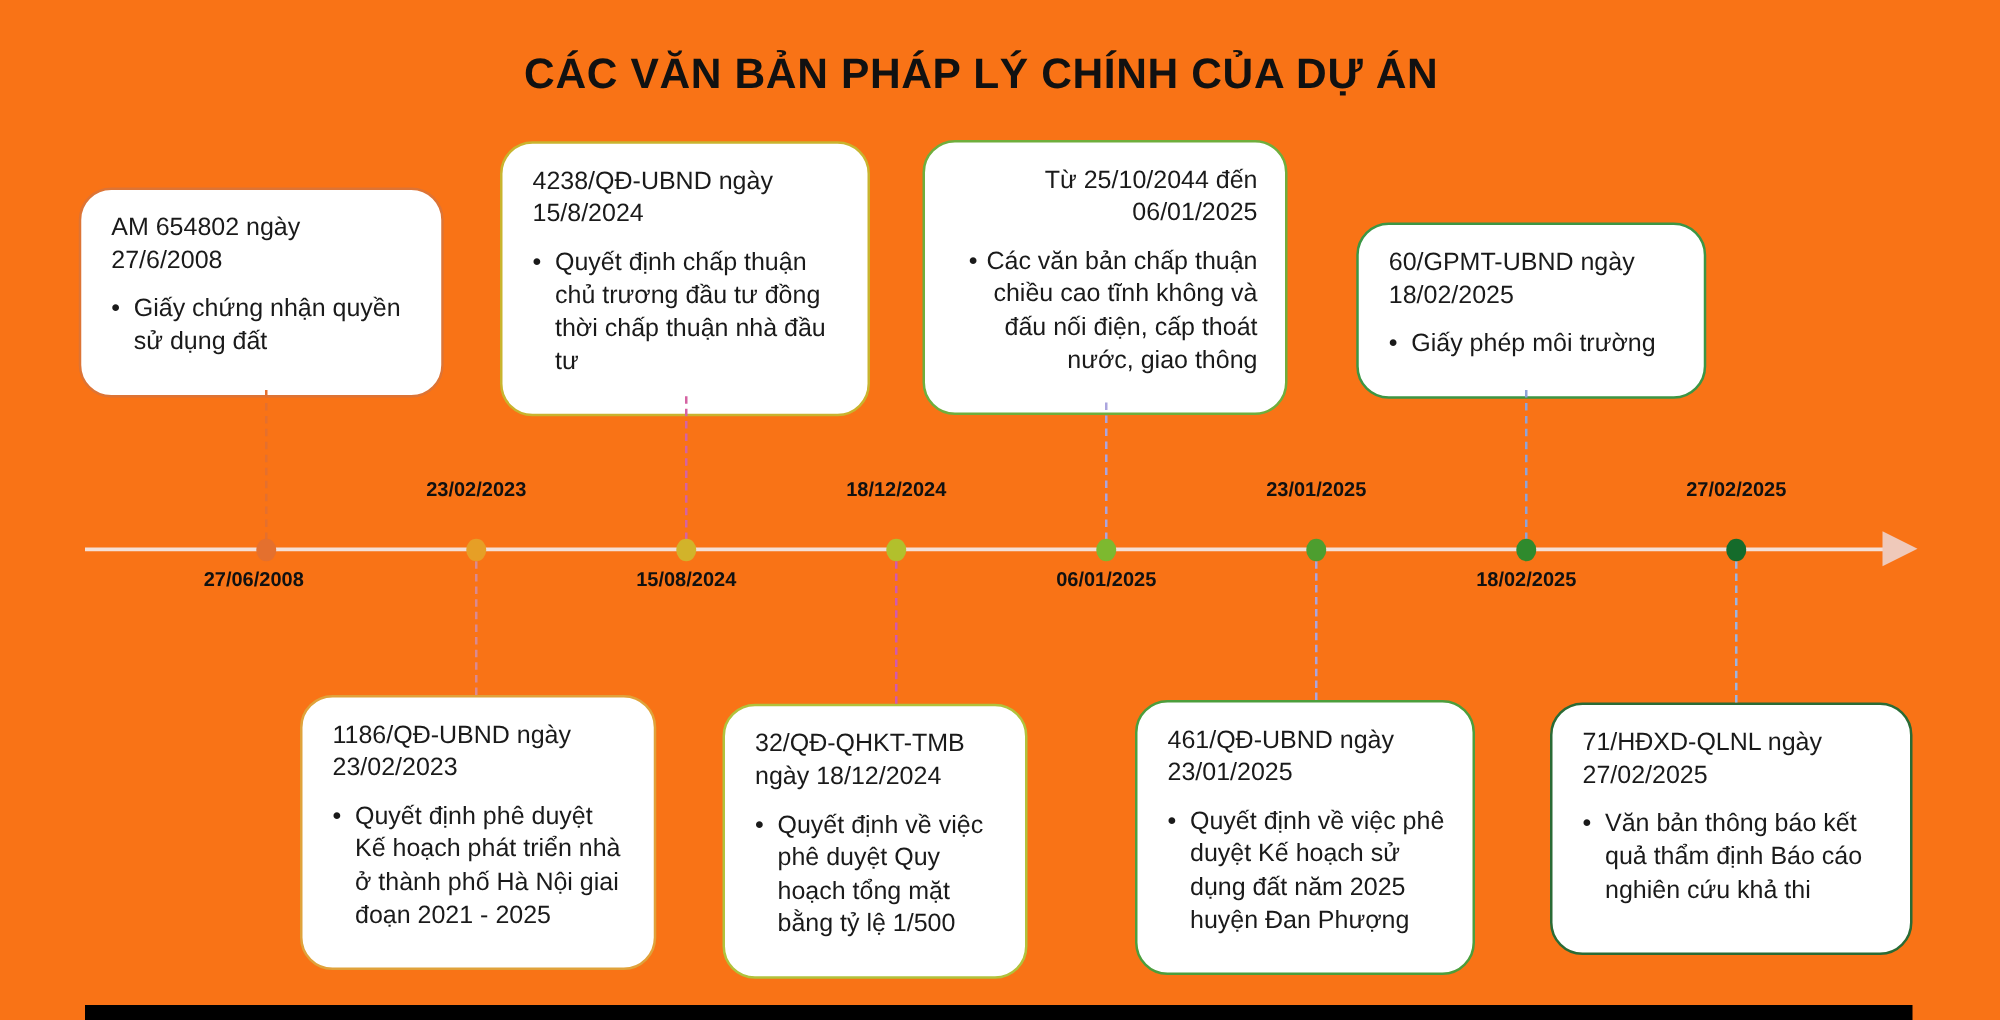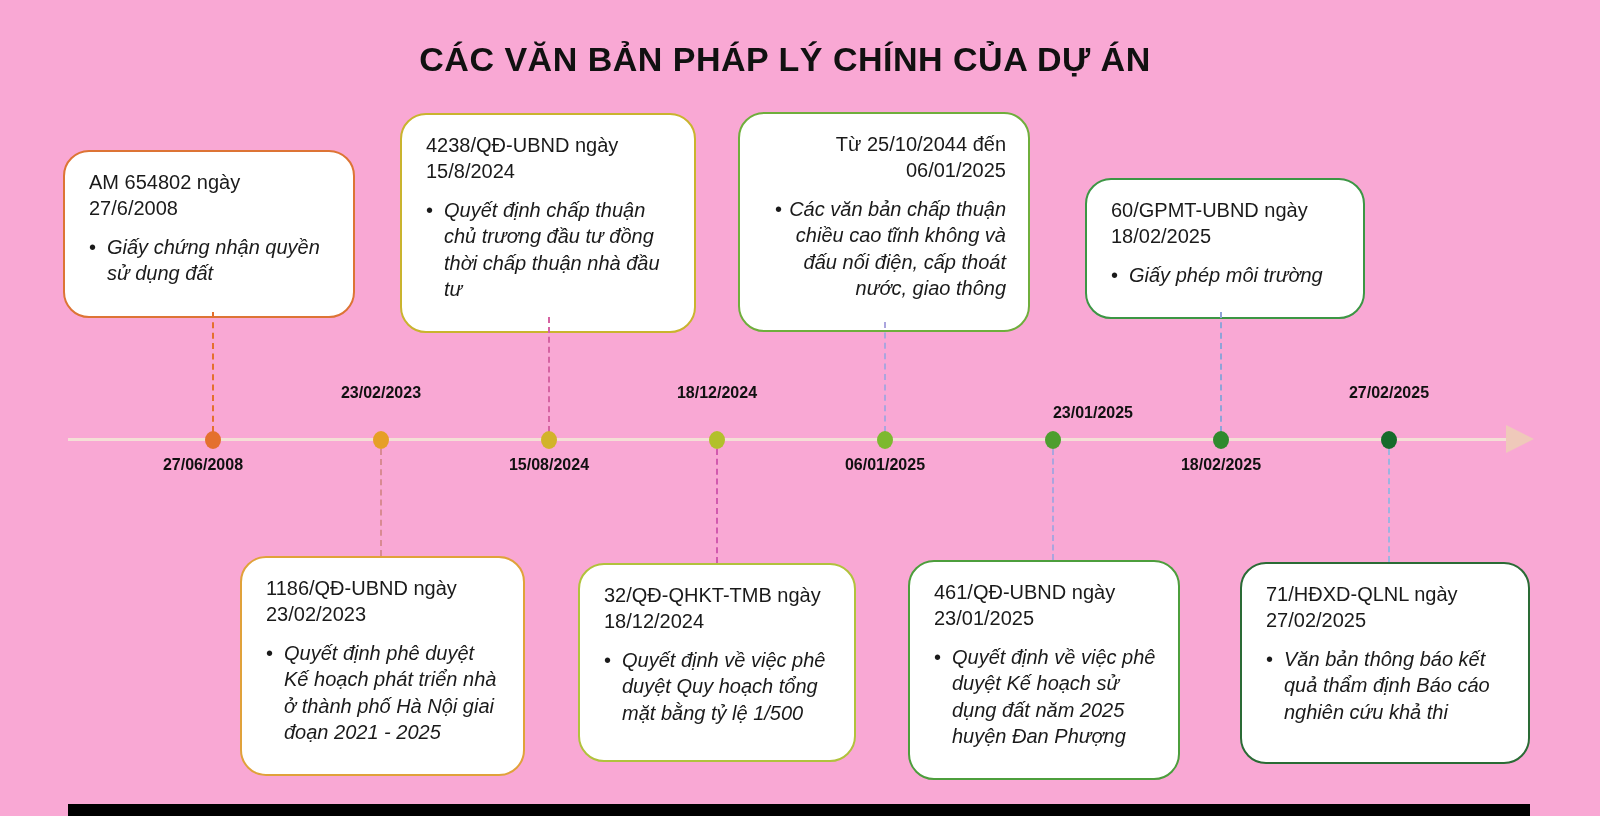--- a/index.html
+++ b/index.html
@@ -1,17 +1,17 @@
 <!DOCTYPE html>
 <html><head>
 <meta charset="utf-8">
 <style>
   html,body{margin:0;padding:0;background:#fff;}
   #canvas{
-    position:relative;width:1600px;height:816px;background:#f9a8d4;
+    position:relative;width:1600px;height:816px;background:#f97316;
     font-family:"Liberation Sans", sans-serif;overflow:hidden;
   }
   
   .title{
     position:absolute;left:0;top:40px;width:1570px;text-align:center;
     font-size:34px;font-weight:700;color:#111;letter-spacing:.5px;
   }
   
   .axis{position:absolute;left:68px;top:438px;width:1446px;height:3px;background:#F4DFD6;}
   .axis-arrow{
@@ -21,21 +21,21 @@
   }
   
   .card{
     position:absolute;background:#fff;border:2.5px solid #999;border-radius:26px;
     padding:17px 22px 29px 24px;box-sizing:border-box;color:#1a1a1a;
     font-size:20px;line-height:1.32;
   }
   .card-heading{margin-bottom:12px;}
   .card-bullet{display:flex;}
   .bullet-glyph{width:18px;flex:0 0 18px;}
-  .bullet-text{flex:1;font-style:italic;}
+  .bullet-text{flex:1;}
   .conn{position:absolute;width:0;border-left:2px dashed #ccc;}
   .dot{position:absolute;top:431px;width:16px;height:18px;border-radius:50%;}
   .date{
     position:absolute;width:160px;text-align:center;font-size:16px;font-weight:700;color:#111;
   }
   
   .footer-bar{position:absolute;left:68px;top:804px;width:1462px;height:12px;background:#000;}
 
   
   .e1 .card{left:63px;top:150px;width:292px;min-height:158px;border-color:#DD7435;}
@@ -46,34 +46,34 @@
   .e2 .card{left:240px;top:556px;width:285px;min-height:206px;border-color:#E0A23A;}
   .e2 .conn{left:380px;top:449px;height:107px;border-color:#D98A92;}
   .e2 .dot{left:373px;background:#E69F26;}
   .e2 .date{left:301px;top:384px;}
 
   .e3 .card{left:400px;top:113px;width:296px;min-height:200px;border-color:#C9B42E;}
   .e3 .conn{left:548px;top:317px;height:115px;border-color:#D563A2;}
   .e3 .dot{left:541px;background:#D2B32A;}
   .e3 .date{left:469px;top:456px;}
 
-  .e4 .card{left:578px;top:563px;width:278px;min-height:199px;border-color:#B1C23C;}
+  .e4 .card{left:578px;top:563px;width:244px;min-height:199px;border-color:#B1C23C;}
   .e4 .conn{left:716px;top:449px;height:114px;border-color:#D25AAE;}
   .e4 .dot{left:709px;background:#B2C02C;}
   .e4 .date{left:637px;top:384px;}
 
   .e5 .card{left:738px;top:112px;width:292px;min-height:208px;border-color:#6FAE3C;text-align:right;}
   .e5 .conn{left:884px;top:322px;height:110px;border-color:#ABA5DE;}
   .e5 .dot{left:877px;background:#7DB92F;}
   .e5 .date{left:805px;top:456px;}
 
   .e6 .card{left:908px;top:560px;width:272px;min-height:205px;border-color:#4C9E3C;}
   .e6 .conn{left:1052px;top:449px;height:111px;border-color:#ABA5DE;}
   .e6 .dot{left:1045px;background:#4D9E2F;}
-  .e6 .date{left:973px;top:404px;text-align:right;}
+  .e6 .date{left:973px;top:384px;}
 
   .e7 .card{left:1085px;top:178px;width:280px;min-height:132px;border-color:#3C9644;}
   .e7 .conn{left:1220px;top:312px;height:120px;border-color:#8FA3D8;}
   .e7 .dot{left:1213px;background:#2F8A2D;}
   .e7 .date{left:1141px;top:456px;}
 
   .e8 .card{left:1240px;top:562px;width:290px;min-height:202px;border-color:#2A6B35;}
   .e8 .conn{left:1388px;top:449px;height:113px;border-color:#9DB4E0;}
   .e8 .dot{left:1381px;background:#156B2B;}
   .e8 .date{left:1309px;top:384px;}

